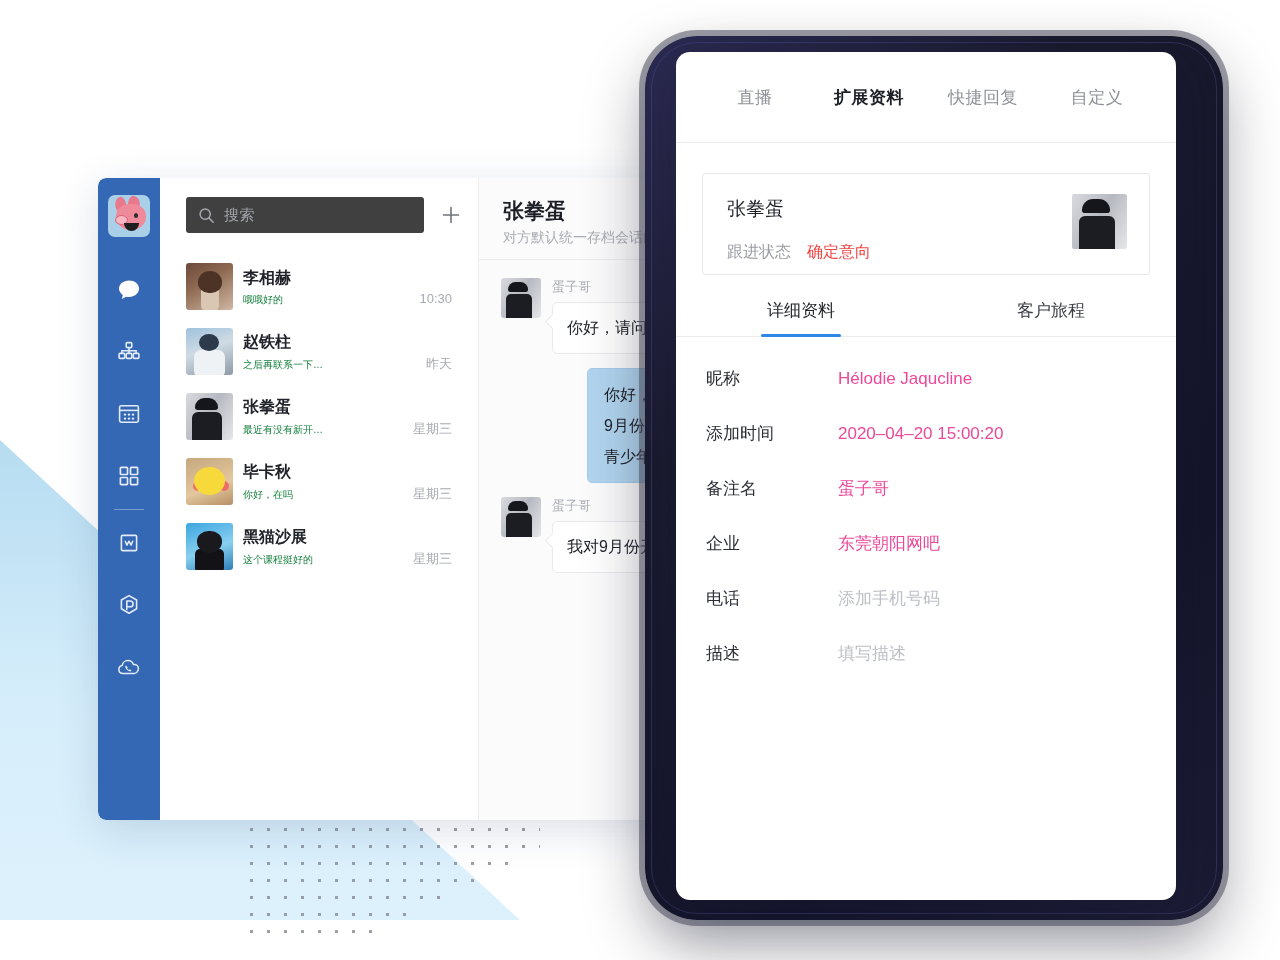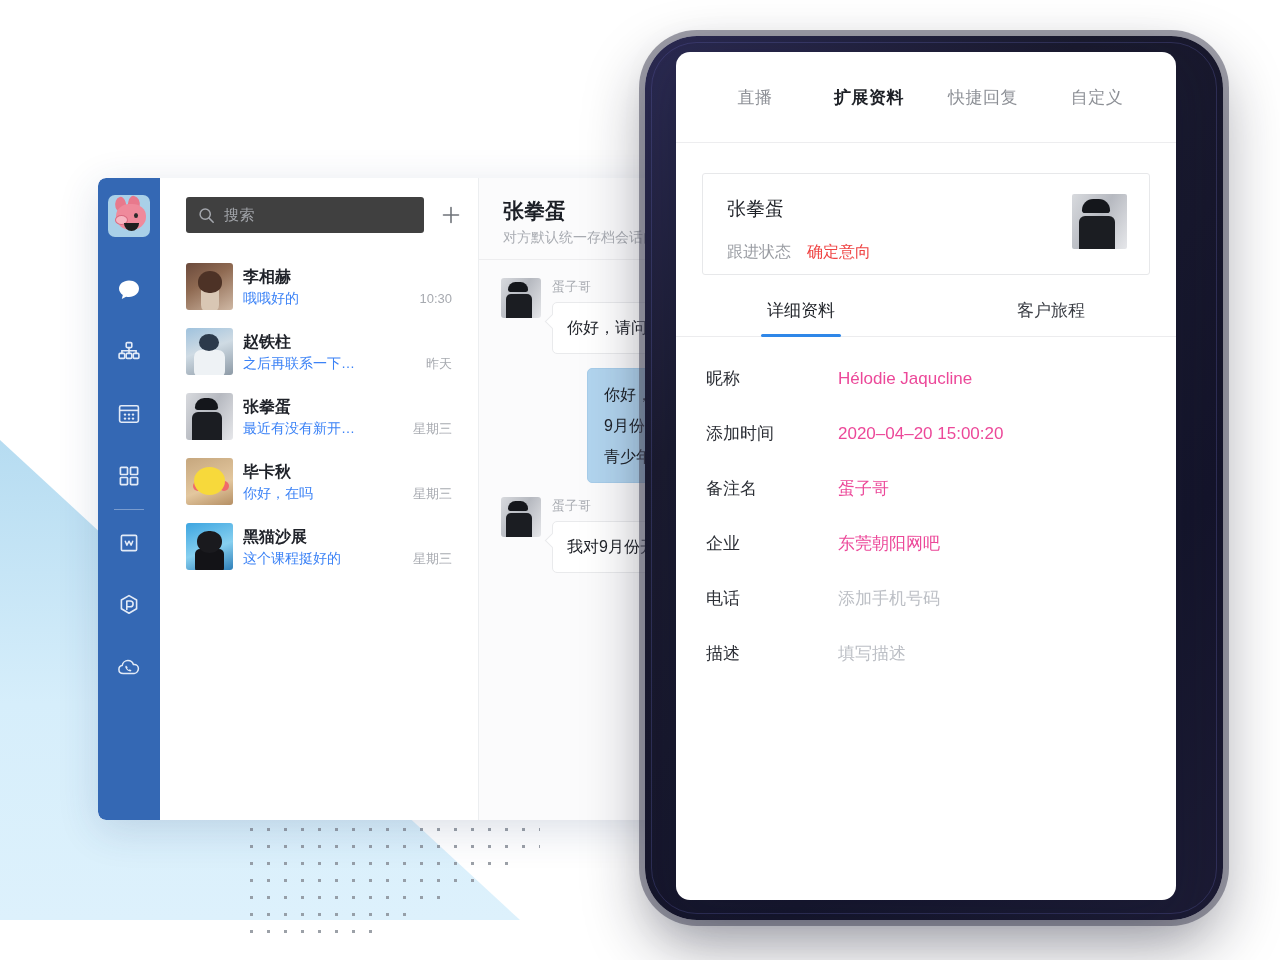--- a/index.html
+++ b/index.html
@@ -177,21 +177,21 @@
   .ci-row1 {
     font-size: 16px; color: #20232a; font-weight: 600;
     line-height: 22px;
     white-space: nowrap; overflow: hidden; text-overflow: ellipsis;
   }
   .ci-row2 {
     display: flex; align-items: baseline; justify-content: space-between;
     gap: 8px; margin-top: 2px;
   }
   .ci-msg {
-    font-size: 14px; color: #3b82f6;
+    font-size: 10px; color: #15803d;
     white-space: nowrap; overflow: hidden; text-overflow: ellipsis;
     max-width: 150px;
   }
   .ci-time {
     font-size: 13px; color: #a7aab0; flex: 0 0 auto;
   }
 
   
   .conv {
     flex: 1 1 auto;

